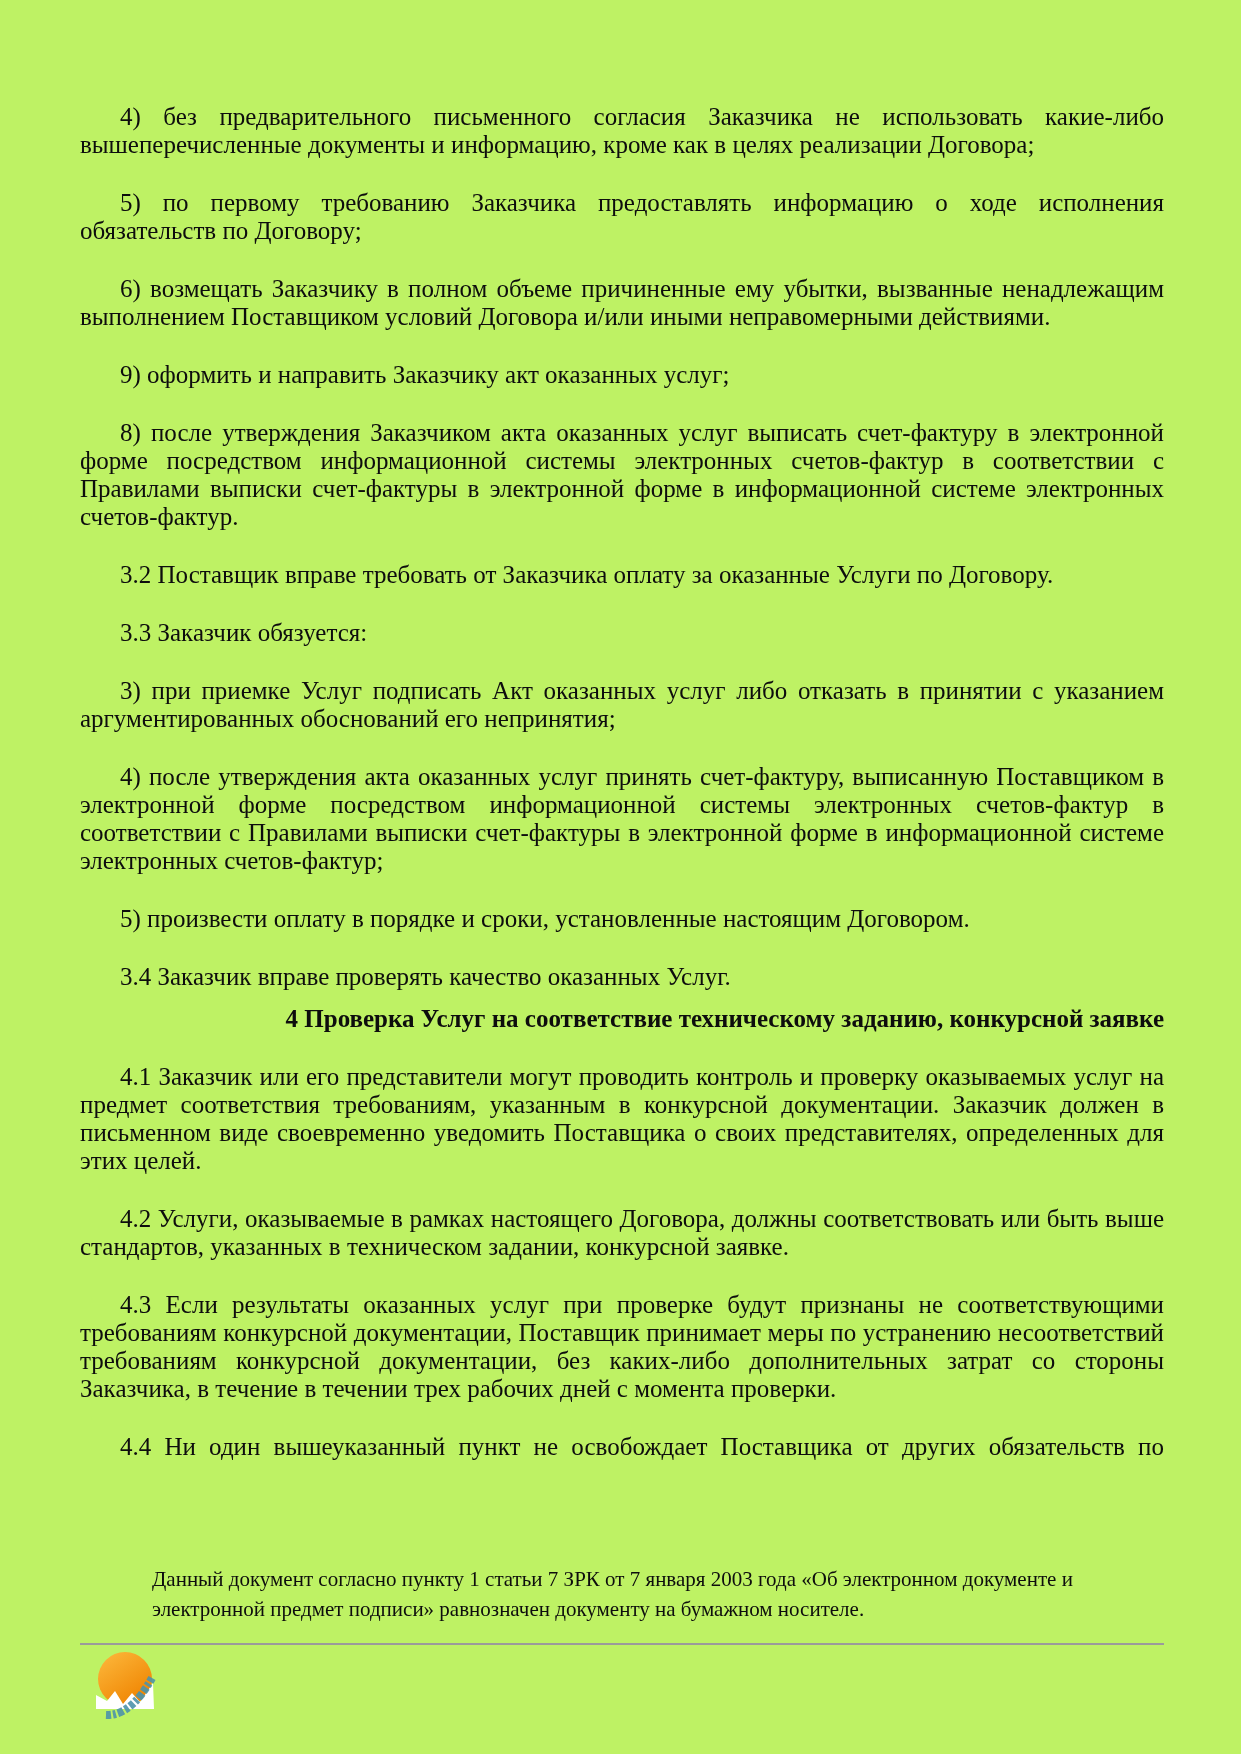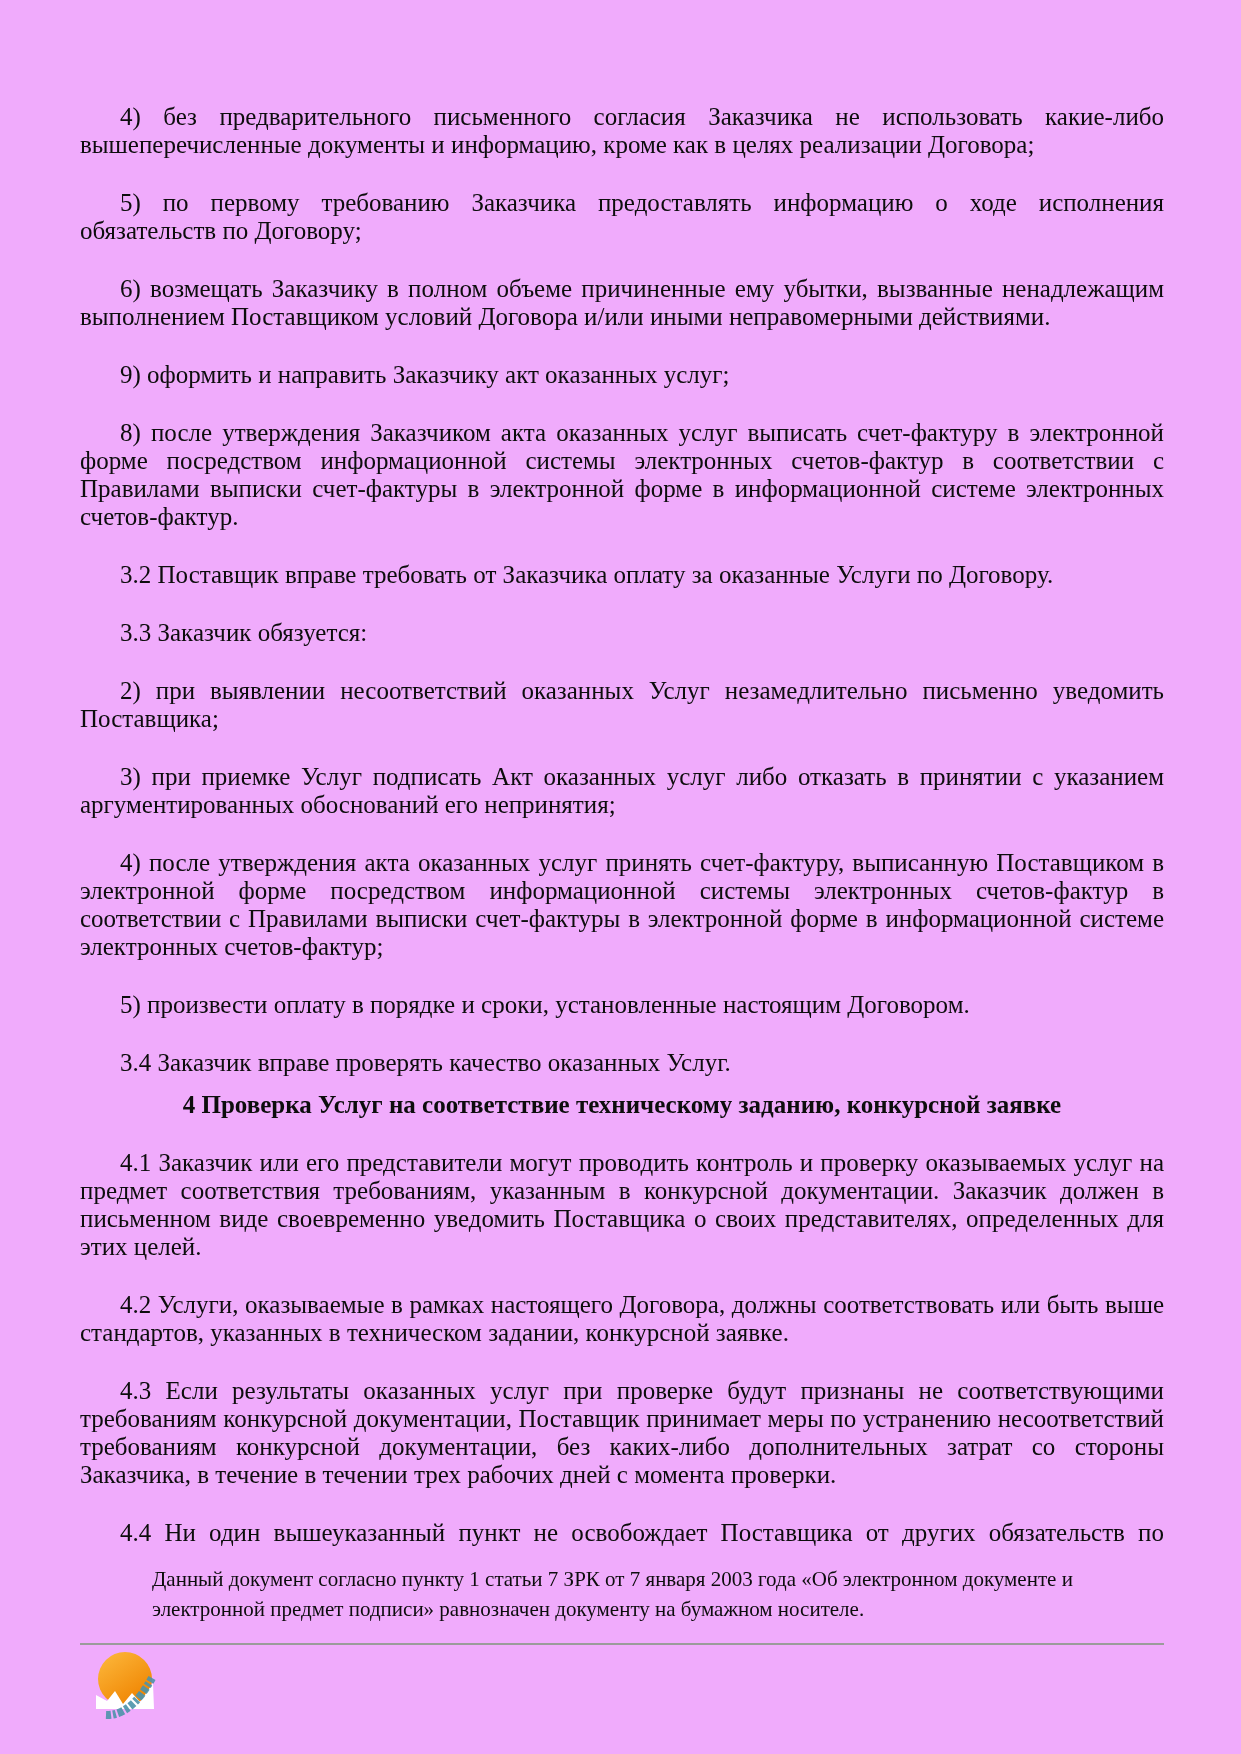--- a/index.html
+++ b/index.html
@@ -1,40 +1,40 @@
 <!DOCTYPE html>
 <html><head>
 <meta charset="utf-8">
 <style>
   html, body { margin: 0; padding: 0; background: #ffffff; }
   .page {
     position: relative;
     width: 1241px;
     height: 1754px;
-    background: #f0abfc;
+    background: #bef264;
     overflow: hidden;
     font-family: "Liberation Serif", "DejaVu Serif", serif;
     color: #0d0d0d;
   }
   .doc {
     position: absolute;
     left: 80px;
     top: 103px;
     width: 1084px;
     font-size: 25px;
     line-height: 28px;
   }
   .doc p {
     margin: 0 0 30px 0;
     text-align: justify;
     text-indent: 40px;
   }
   .doc p.heading {
     font-weight: bold;
-    text-align: center;
+    text-align: right;
     text-indent: 0;
     margin-top: -16px;
     margin-bottom: 30px;
   }
   .doc p.cut {
     text-align-last: justify;
     margin-bottom: 13px;
   }
   .divider {
     position: absolute;
@@ -67,21 +67,20 @@
 <div class="page">
 
   <div class="doc">
       <p class="body">4) без предварительного письменного согласия Заказчика не использовать какие-либо вышеперечисленные документы и информацию, кроме как в целях реализации Договора;</p>
       <p class="body">5) по первому требованию Заказчика предоставлять информацию о ходе исполнения обязательств по Договору;</p>
       <p class="body">6) возмещать Заказчику в полном объеме причиненные ему убытки, вызванные ненадлежащим выполнением Поставщиком условий Договора и/или иными неправомерными действиями.</p>
       <p class="body">9) оформить и направить Заказчику акт оказанных услуг;</p>
       <p class="body">8) после утверждения Заказчиком акта оказанных услуг выписать счет-фактуру в электронной форме посредством информационной системы электронных счетов-фактур в соответствии с Правилами выписки счет-фактуры в электронной форме в информационной системе электронных счетов-фактур.</p>
       <p class="body">3.2 Поставщик вправе требовать от Заказчика оплату за оказанные Услуги по Договору.</p>
       <p class="body">3.3 Заказчик обязуется:</p>
-      <p class="body">2) при выявлении несоответствий оказанных Услуг незамедлительно письменно уведомить Поставщика;</p>
       <p class="body">3) при приемке Услуг подписать Акт оказанных услуг либо отказать в принятии с указанием аргументированных обоснований его непринятия;</p>
       <p class="body">4) после утверждения акта оказанных услуг принять счет-фактуру, выписанную Поставщиком в электронной форме посредством информационной системы электронных счетов-фактур в соответствии с Правилами выписки счет-фактуры в электронной форме в информационной системе электронных счетов-фактур;</p>
       <p class="body">5) произвести оплату в порядке и сроки, установленные настоящим Договором.</p>
       <p class="body">3.4 Заказчик вправе проверять качество оказанных Услуг.</p>
       <p class="heading">4 Проверка Услуг на соответствие техническому заданию, конкурсной заявке</p>
       <p class="body">4.1 Заказчик или его представители могут проводить контроль и проверку оказываемых услуг на предмет соответствия требованиям, указанным в конкурсной документации. Заказчик должен в письменном виде своевременно уведомить Поставщика о своих представителях, определенных для этих целей.</p>
       <p class="body">4.2 Услуги, оказываемые в рамках настоящего Договора, должны соответствовать или быть выше стандартов, указанных в техническом задании, конкурсной заявке.</p>
       <p class="body">4.3 Если результаты оказанных услуг при проверке будут признаны не соответствующими требованиям конкурсной документации, Поставщик принимает меры по устранению несоответствий требованиям конкурсной документации, без каких-либо дополнительных затрат со стороны Заказчика, в течение в течении трех рабочих дней с момента проверки.</p>
       <p class="body cut">4.4 Ни один вышеуказанный пункт не освобождает Поставщика от других обязательств по</p>
     </div>

